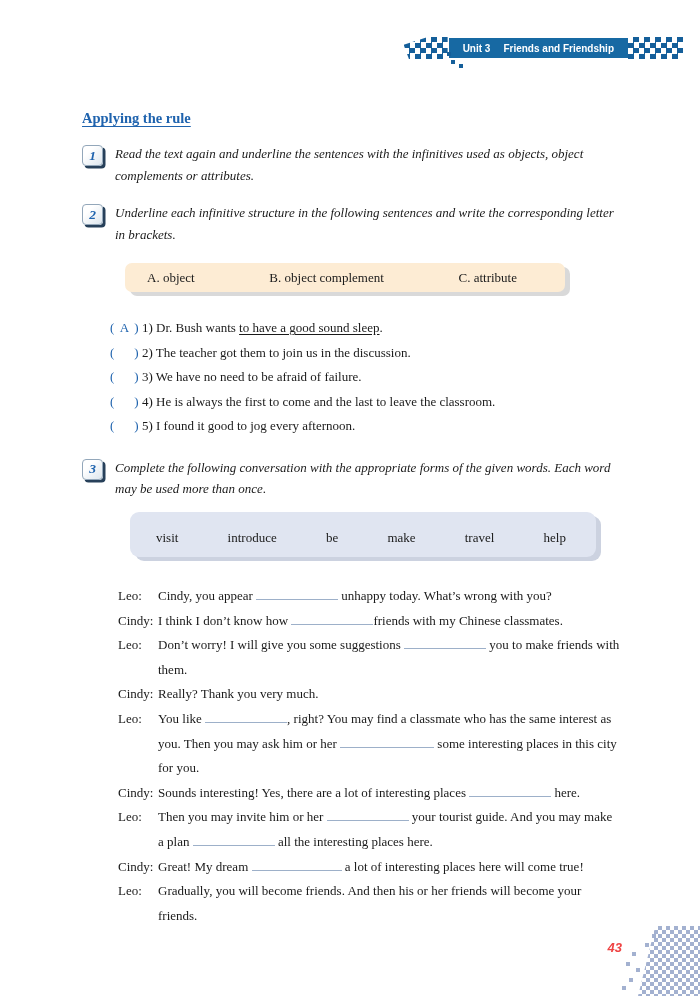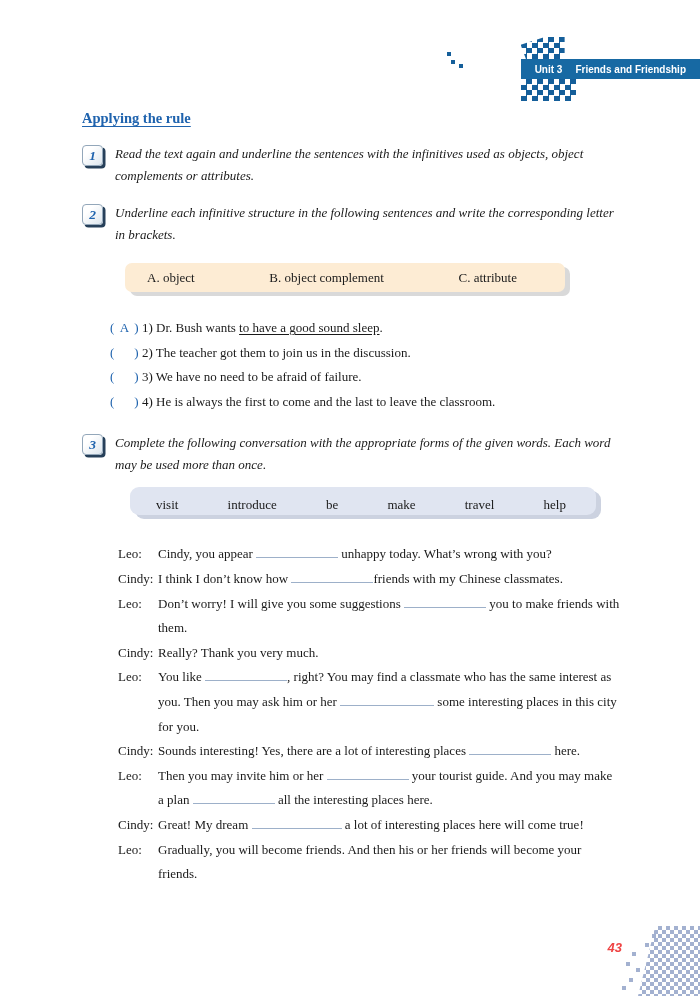--- a/index.html
+++ b/index.html
@@ -1,20 +1,20 @@
 <!DOCTYPE html>
 <html style="--accent: #1f63ae; --banner: #1769a3; --checker: #155f9a; --peach: #fdecd4; --bank: #e0e5f1; --blank: #9db0c9; --decor: #a3b1d0;"><head>
 <meta charset="utf-8">
 <style>
   html,body{margin:0;padding:0;}
   .page{position:relative;width:700px;height:996px;background:#ffffff;overflow:hidden;
         font-family:"Liberation Serif",serif;color:#1a1a1a;}
 
   
-  .banner{position:absolute;top:37px;right:0;display:flex;flex-direction:column;}
+  .banner{position:absolute;top:37px;right:17px;display:flex;align-items:center;}
   .checker{background-image:conic-gradient(var(--checker) 25%,transparent 0 50%,var(--checker) 0 75%,transparent 0);
            background-size:11px 11px;}
   .checker-left{width:44px;height:22px;clip-path:polygon(0 35%,55% 0,100% 0,100% 100%,12% 100%);margin-right:1px;}
   .checker-right{width:55px;height:22px;}
   .banner-rect{background:var(--banner);color:#fff;height:20px;display:flex;align-items:center;
                padding:0 14px;font-family:"Liberation Sans",sans-serif;font-size:10px;font-weight:bold;white-space:nowrap;}
   .banner-rect span[data-name="unit-label"]{margin-right:13px;}
   .dot{position:absolute;width:4px;height:4px;background:var(--checker);}
   .dot.lite{background:var(--decor);}
 
@@ -36,21 +36,21 @@
                display:flex;align-items:center;justify-content:space-between;
                padding:0 48px 0 22px;font-size:13px;}
 
   .sentences{margin:24px 0 0 28px;font-size:13px;line-height:24.6px;}
   .paren{color:var(--accent);}
   .answer{display:inline-block;width:20px;text-align:center;color:var(--accent);}
   .underlined{text-decoration:underline;text-underline-offset:2px;}
 
   .ex3{margin-top:18px;}
 
-  .word-bank{margin:12px 0 0 48px;width:466px;height:28px;box-sizing:border-box;
+  .word-bank{margin:12px 0 0 48px;width:466px;height:45px;box-sizing:border-box;
              background:var(--bank);border-radius:9px;box-shadow:5px 4px 0 #ccd2e0;
              display:flex;align-items:center;justify-content:space-between;
              padding:8px 30px 0 26px;font-size:13px;gap:10px;}
 
   .conversation{margin:27px 0 0 36px;font-size:13px;line-height:24.6px;}
   .conv-row{display:flex;}
   .speaker{flex:0 0 40px;}
   .conv-text{width:462px;}
   .blank{display:inline-block;width:82px;height:12px;border-bottom:1px solid var(--blank);}
 
@@ -94,20 +94,21 @@
       <span data-name="option-a-label">A. object</span>
       <span data-name="option-b-label">B. object complement</span>
       <span data-name="option-c-label">C. attribute</span>
     </div>
 
     <div id="sentences" class="sentences" data-name="bracket-sentences">
         <div data-name="bracket-sentence"><span class="paren" data-name="open-paren">(</span><span class="answer" data-name="answer-slot">A</span><span class="paren" data-name="close-paren">)</span> 1) Dr. Bush wants <span class="underlined" data-name="underlined-phrase">to have a good sound sleep</span>.</div>
         <div data-name="bracket-sentence"><span class="paren" data-name="open-paren">(</span><span class="answer" data-name="answer-slot">&nbsp;</span><span class="paren" data-name="close-paren">)</span> 2) The teacher got them to join us in the discussion.</div>
         <div data-name="bracket-sentence"><span class="paren" data-name="open-paren">(</span><span class="answer" data-name="answer-slot">&nbsp;</span><span class="paren" data-name="close-paren">)</span> 3) We have no need to be afraid of failure.</div>
         <div data-name="bracket-sentence"><span class="paren" data-name="open-paren">(</span><span class="answer" data-name="answer-slot">&nbsp;</span><span class="paren" data-name="close-paren">)</span> 4) He is always the first to come and the last to leave the classroom.</div>
+        <div data-name="bracket-sentence"><span class="paren" data-name="open-paren">(</span><span class="answer" data-name="answer-slot">&nbsp;</span><span class="paren" data-name="close-paren">)</span> 5) I found it good to jog every afternoon.</div>
       </div>
 
     <div class="ex-row ex3" data-name="exercise-3">
       <div class="badge" data-name="exercise-3-badge">3</div>
       <div class="ex-text" data-name="exercise-3-instruction">Complete the following conversation with the appropriate forms of the given words. Each word may be used more than once.</div>
     </div>
 
     <div id="wordbank" class="word-bank" data-name="word-bank">
         <span data-name="word-bank-item">visit</span>
         <span data-name="word-bank-item">introduce</span>

